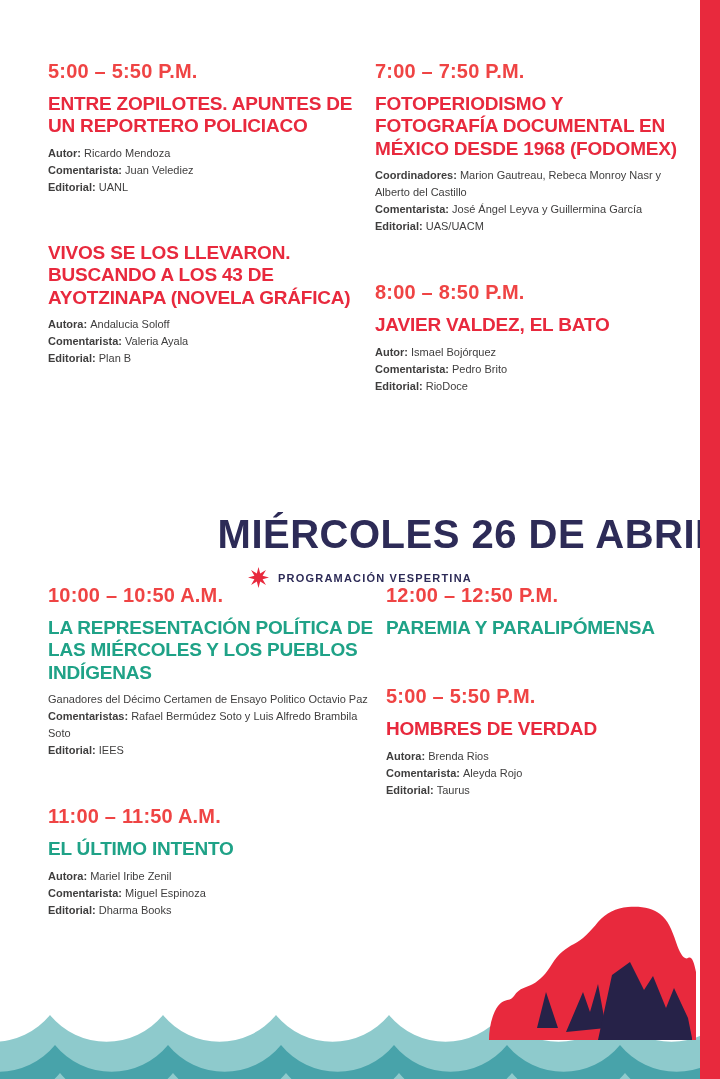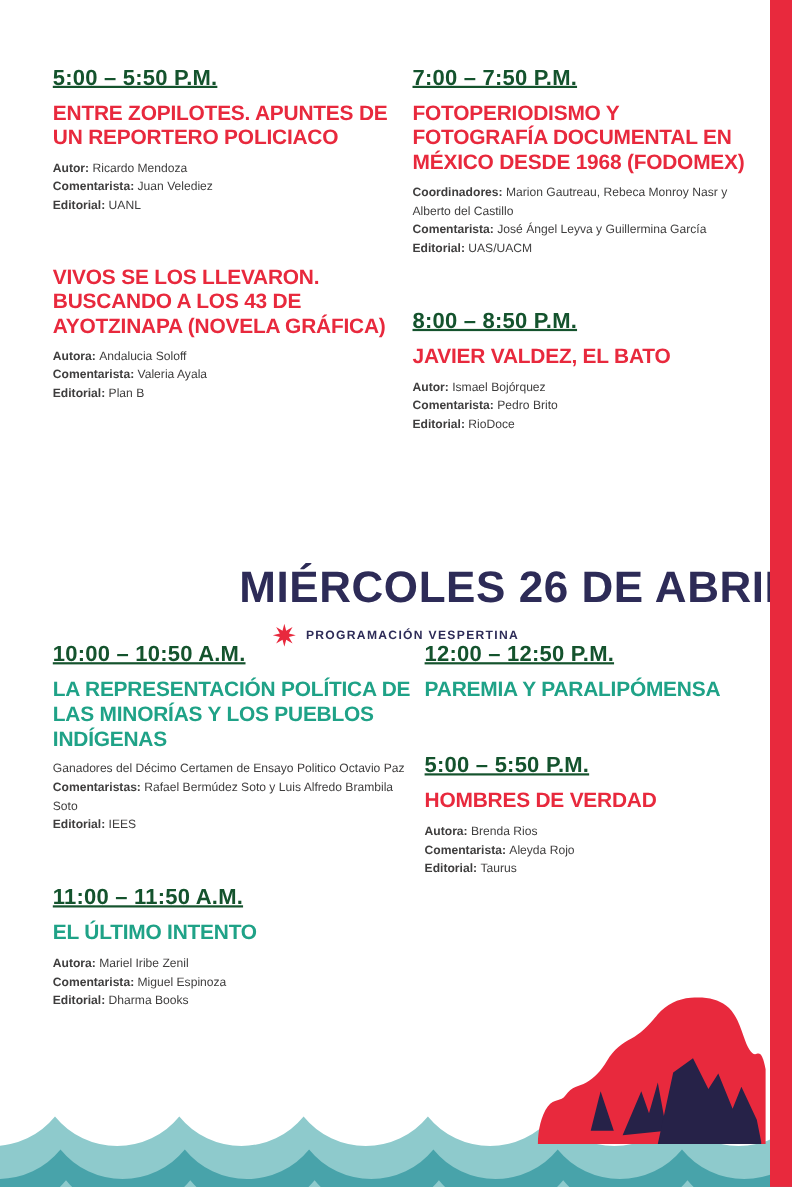--- a/index.html
+++ b/index.html
@@ -10,21 +10,21 @@
     font-family:"Liberation Sans", sans-serif;
   }
   .col { position:absolute; }
   #col-top-left    { left:48px;  top:60px;  width:318px; }
   #col-top-right   { left:375px; top:60px;  width:312px; }
   #col-bottom-left { left:48px;  top:584px; width:326px; }
   #col-bottom-right{ left:386px; top:584px; width:330px; }
 
   .session { margin-bottom:46px; }
   .session-time {
-    font-size:20px; font-weight:bold; color:#14532d; letter-spacing:.2px;text-decoration:underline;
+    font-size:20px; font-weight:bold; color:#ef4444; letter-spacing:.2px;
   }
   .session-title {
     font-size:19px; font-weight:bold; line-height:1.18; letter-spacing:-.2px;
     margin-top:10px; margin-bottom:7px;
   }
   .session-title.red  { color:#e8293d; }
   .session-title.teal { color:#1fa287; }
   .detail-line { font-size:11px; color:#3f3e3e; line-height:1.55; }
   .detail-label { font-weight:bold; }
 
@@ -93,21 +93,21 @@
     <div class="session-details">
           <div class="detail-line"><span class="detail-label">Autor: </span><span>Ismael Bojórquez</span></div>
           <div class="detail-line"><span class="detail-label">Comentarista: </span><span>Pedro Brito</span></div>
           <div class="detail-line"><span class="detail-label">Editorial: </span><span>RioDoce</span></div>
         </div>
   </div>
 </div>
   <div class="col" id="col-bottom-left">
   <div class="session">
     <div class="session-time">10:00 – 10:50 A.M.</div>
-    <div class="session-title teal">LA REPRESENTACIÓN POLÍTICA DE LAS MINORÍAS Y LOS PUEBLOS INDÍGENAS</div>
+    <div class="session-title teal">LA REPRESENTACIÓN POLÍTICA DE LAS MIÉRCOLES Y LOS PUEBLOS INDÍGENAS</div>
     <div class="session-details">
           <div class="detail-line"><span>Ganadores del Décimo Certamen de Ensayo Politico Octavio Paz</span></div>
           <div class="detail-line"><span class="detail-label">Comentaristas: </span><span>Rafael Bermúdez Soto y Luis Alfredo Brambila Soto</span></div>
           <div class="detail-line"><span class="detail-label">Editorial: </span><span>IEES</span></div>
         </div>
   </div>
 
   <div class="session">
     <div class="session-time">11:00 – 11:50 A.M.</div>
     <div class="session-title teal">EL ÚLTIMO INTENTO</div>

